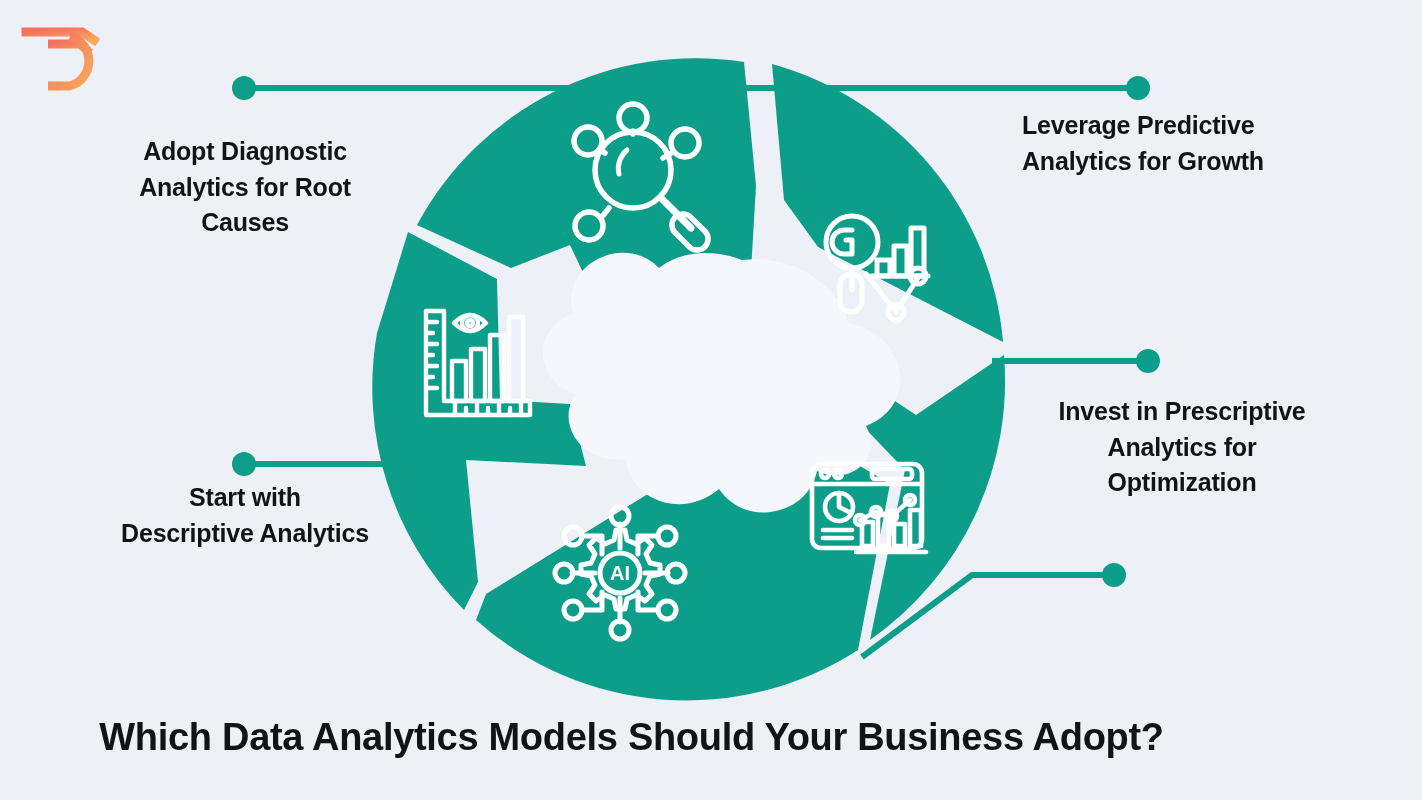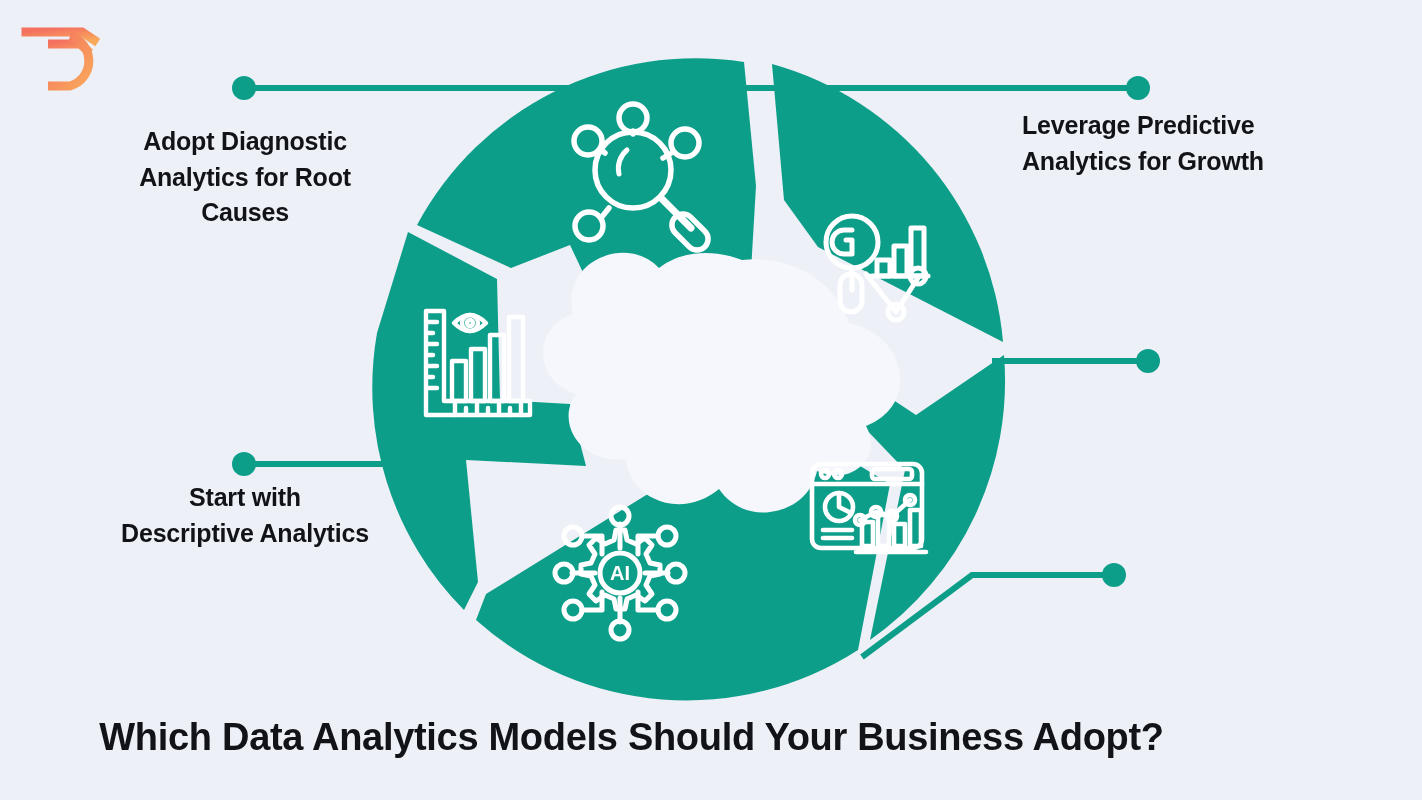--- a/index.html
+++ b/index.html
@@ -44,21 +44,21 @@
     position: absolute;
     color: #111318;
     font-weight: 700;
     font-size: 25px;
     line-height: 1.42;
     letter-spacing: -0.2px;
     white-space: pre-line;
   }
 
   #label-diagnostic {
-    left: 104px; top: 124px;
+    left: 104px; top: 134px;
     width: 282px;
     text-align: center;
   }
   #label-predictive {
     left: 1022px; top: 108px;
     width: 310px;
   }
   #label-prescriptive {
     left: 1032px; top: 394px;
     width: 300px;
@@ -431,20 +431,23 @@
 
   </svg>
 
   <div class="label" id="label-diagnostic">Adopt Diagnostic
 Analytics for Root
 Causes</div>
 
   <div class="label" id="label-predictive">Leverage Predictive
 Analytics for Growth</div>
 
+  <div class="label" id="label-prescriptive">Invest in Prescriptive
+Analytics for
+Optimization</div>
 
 
   <div class="label" id="label-descriptive">Start with
 Descriptive Analytics</div>
 
   <div id="main-title">Which Data Analytics Models Should Your Business Adopt?</div>
 
 </div>
 
 </body></html>

